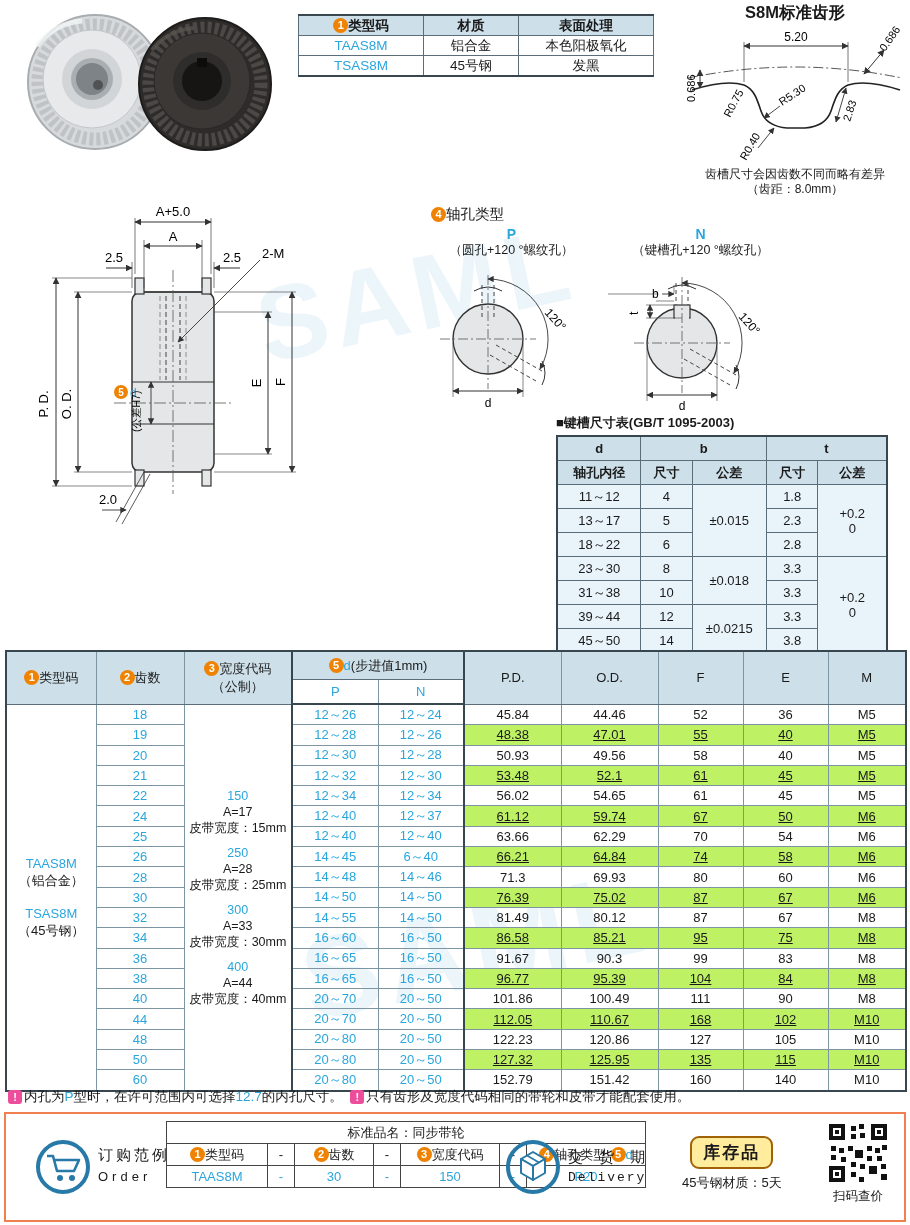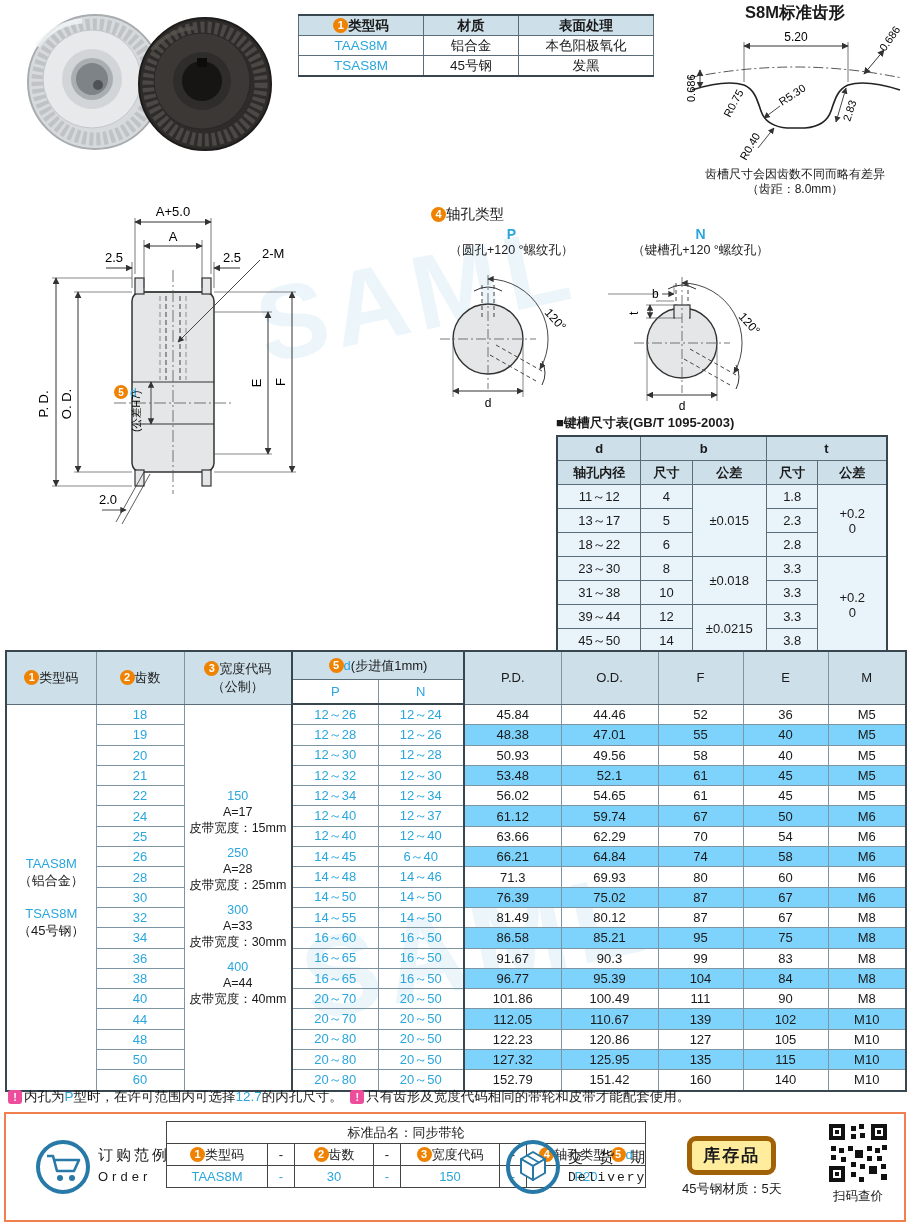--- a/index.html
+++ b/index.html
@@ -40,41 +40,41 @@
   
   #main{position:absolute;left:5px;top:650px;border-collapse:collapse;width:900px;table-layout:fixed;}
   #main th,#main td{border:1px solid #7d95a2;text-align:center;font-size:13px;overflow:hidden;}
   #main th{background:#cddfe9;height:25px;font-weight:normal;}
   #main tr.h2 th{background:#fff;height:21px;}
   #main td{height:19.3px;padding:0;}
   #main{border:2px solid #38474f;}
   #main .bL{border-left:2px solid #38474f;}
   #main tr.h1 th{border-bottom:1px solid #5a6d78;}
   #main tr.h2 th{border-bottom:2px solid #38474f;}
-  #main tr.alt td.z{background:#7dd3fc;}
+  #main tr.alt td.z{background:#bef264;text-decoration:underline;}
   #main .cell-type,#main .cell-width{vertical-align:middle;}
   .tc{margin:16px 0;line-height:17px;font-size:13px;}
   .wc{margin:9px 0;line-height:16px;font-size:12.5px;}
   
   #notes{position:absolute;left:8px;top:1088px;font-size:13.5px;}
   
   #bottom{position:absolute;left:4px;top:1112px;width:898px;height:106px;border:2px solid #f08050;background:#fff;}
   #order-ic{position:absolute;left:28px;top:24px;}
   #order-txt{position:absolute;left:92px;top:30px;line-height:22px;}
   #order-txt .cn{font-size:15px;letter-spacing:3px;}
   #order-txt .en{font-size:13px;letter-spacing:4px;}
   #order-tbl{position:absolute;left:160px;top:7px;border-collapse:collapse;}
   #order-tbl td{border:1px solid #444;text-align:center;font-size:13px;height:21px;padding:0 6px;}
   #order-note{position:absolute;left:163px;top:81px;font-size:12.5px;}
   #dlv-ic{position:absolute;left:498px;top:24px;}
   #dlv-txt{position:absolute;left:562px;top:32px;line-height:21px;}
   #dlv-txt .cn{font-size:15px;letter-spacing:6px;}
   #dlv-txt .en{font-size:13px;letter-spacing:2px;font-family:"Liberation Mono","DejaVu Sans Mono",monospace;}
   #stock{position:absolute;left:676px;top:22px;text-align:center;}
-  #stock .bdg{display:inline-block;background:#ffec9c;border:5px solid #a16207;border-radius:9px;
+  #stock .bdg{display:inline-block;background:#ffec9c;border:2px solid #a16207;border-radius:9px;
               font-size:17px;font-weight:bold;padding:3px 11px;letter-spacing:2px;}
   #stock .sn{font-size:13px;margin-top:5px;}
   #qr{position:absolute;left:816px;top:8px;width:72px;text-align:center;}
   #qr .ql{font-size:12.5px;margin-top:1px;}
   svg text{font-family:"Liberation Sans","DejaVu Sans",sans-serif;}
 </style>
 </head>
 <body>
 
 <div id="page">
@@ -578,21 +578,21 @@
           <td class="z">111</td>
           <td class="z">90</td>
           <td class="z">M8</td>
         </tr>
         <tr class="alt">
           <td class="c-teeth bl">44</td>
           <td class="c-p bl bL">20～70</td>
           <td class="c-n bl">20～50</td>
           <td class="z bL">112.05</td>
           <td class="z">110.67</td>
-          <td class="z">139</td>
+          <td class="z">168</td>
           <td class="z">102</td>
           <td class="z">M10</td>
         </tr>
         <tr>
           <td class="c-teeth bl">48</td>
           <td class="c-p bl bL">20～80</td>
           <td class="c-n bl">20～50</td>
           <td class="z bL">122.23</td>
           <td class="z">120.86</td>
           <td class="z">127</td>

